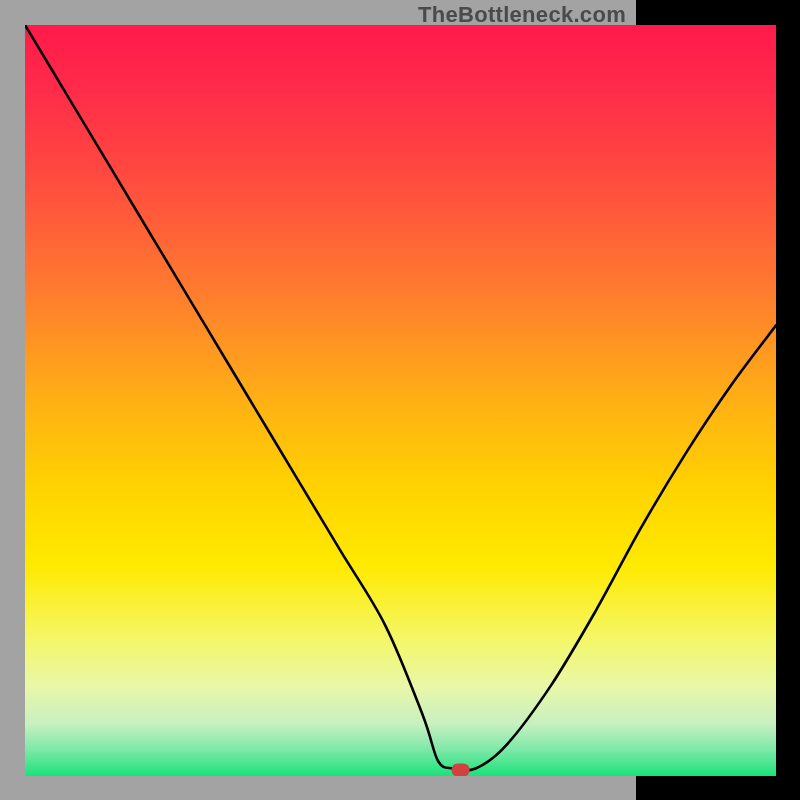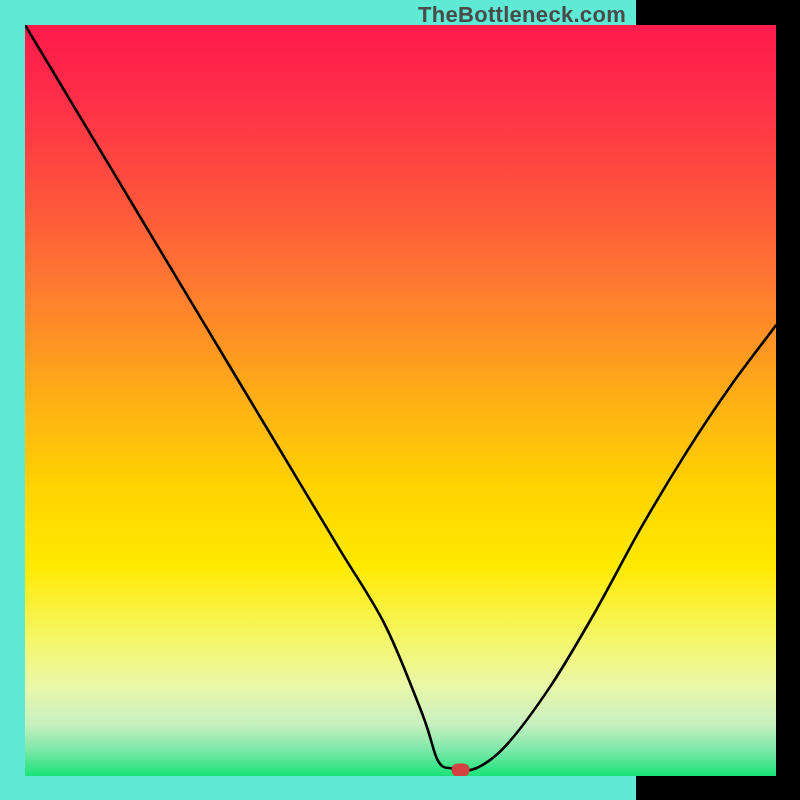--- a/index.html
+++ b/index.html
@@ -8,21 +8,21 @@
     width: 800px;
     height: 800px;
     background: #000;
     overflow: hidden;
     font-family: Arial, Helvetica, sans-serif;
   }
   .frame {
     position: relative;
     width: 636px;
     height: 800px;
-    background: #5eead4;
+    background: #a3a3a3;
   }
   .watermark {
     position: absolute;
     top: 2px;
     right: 10px;
     color: #4a4a4a;
     font-size: 22px;
     font-weight: 600;
     letter-spacing: 0.3px;
     z-index: 3;

